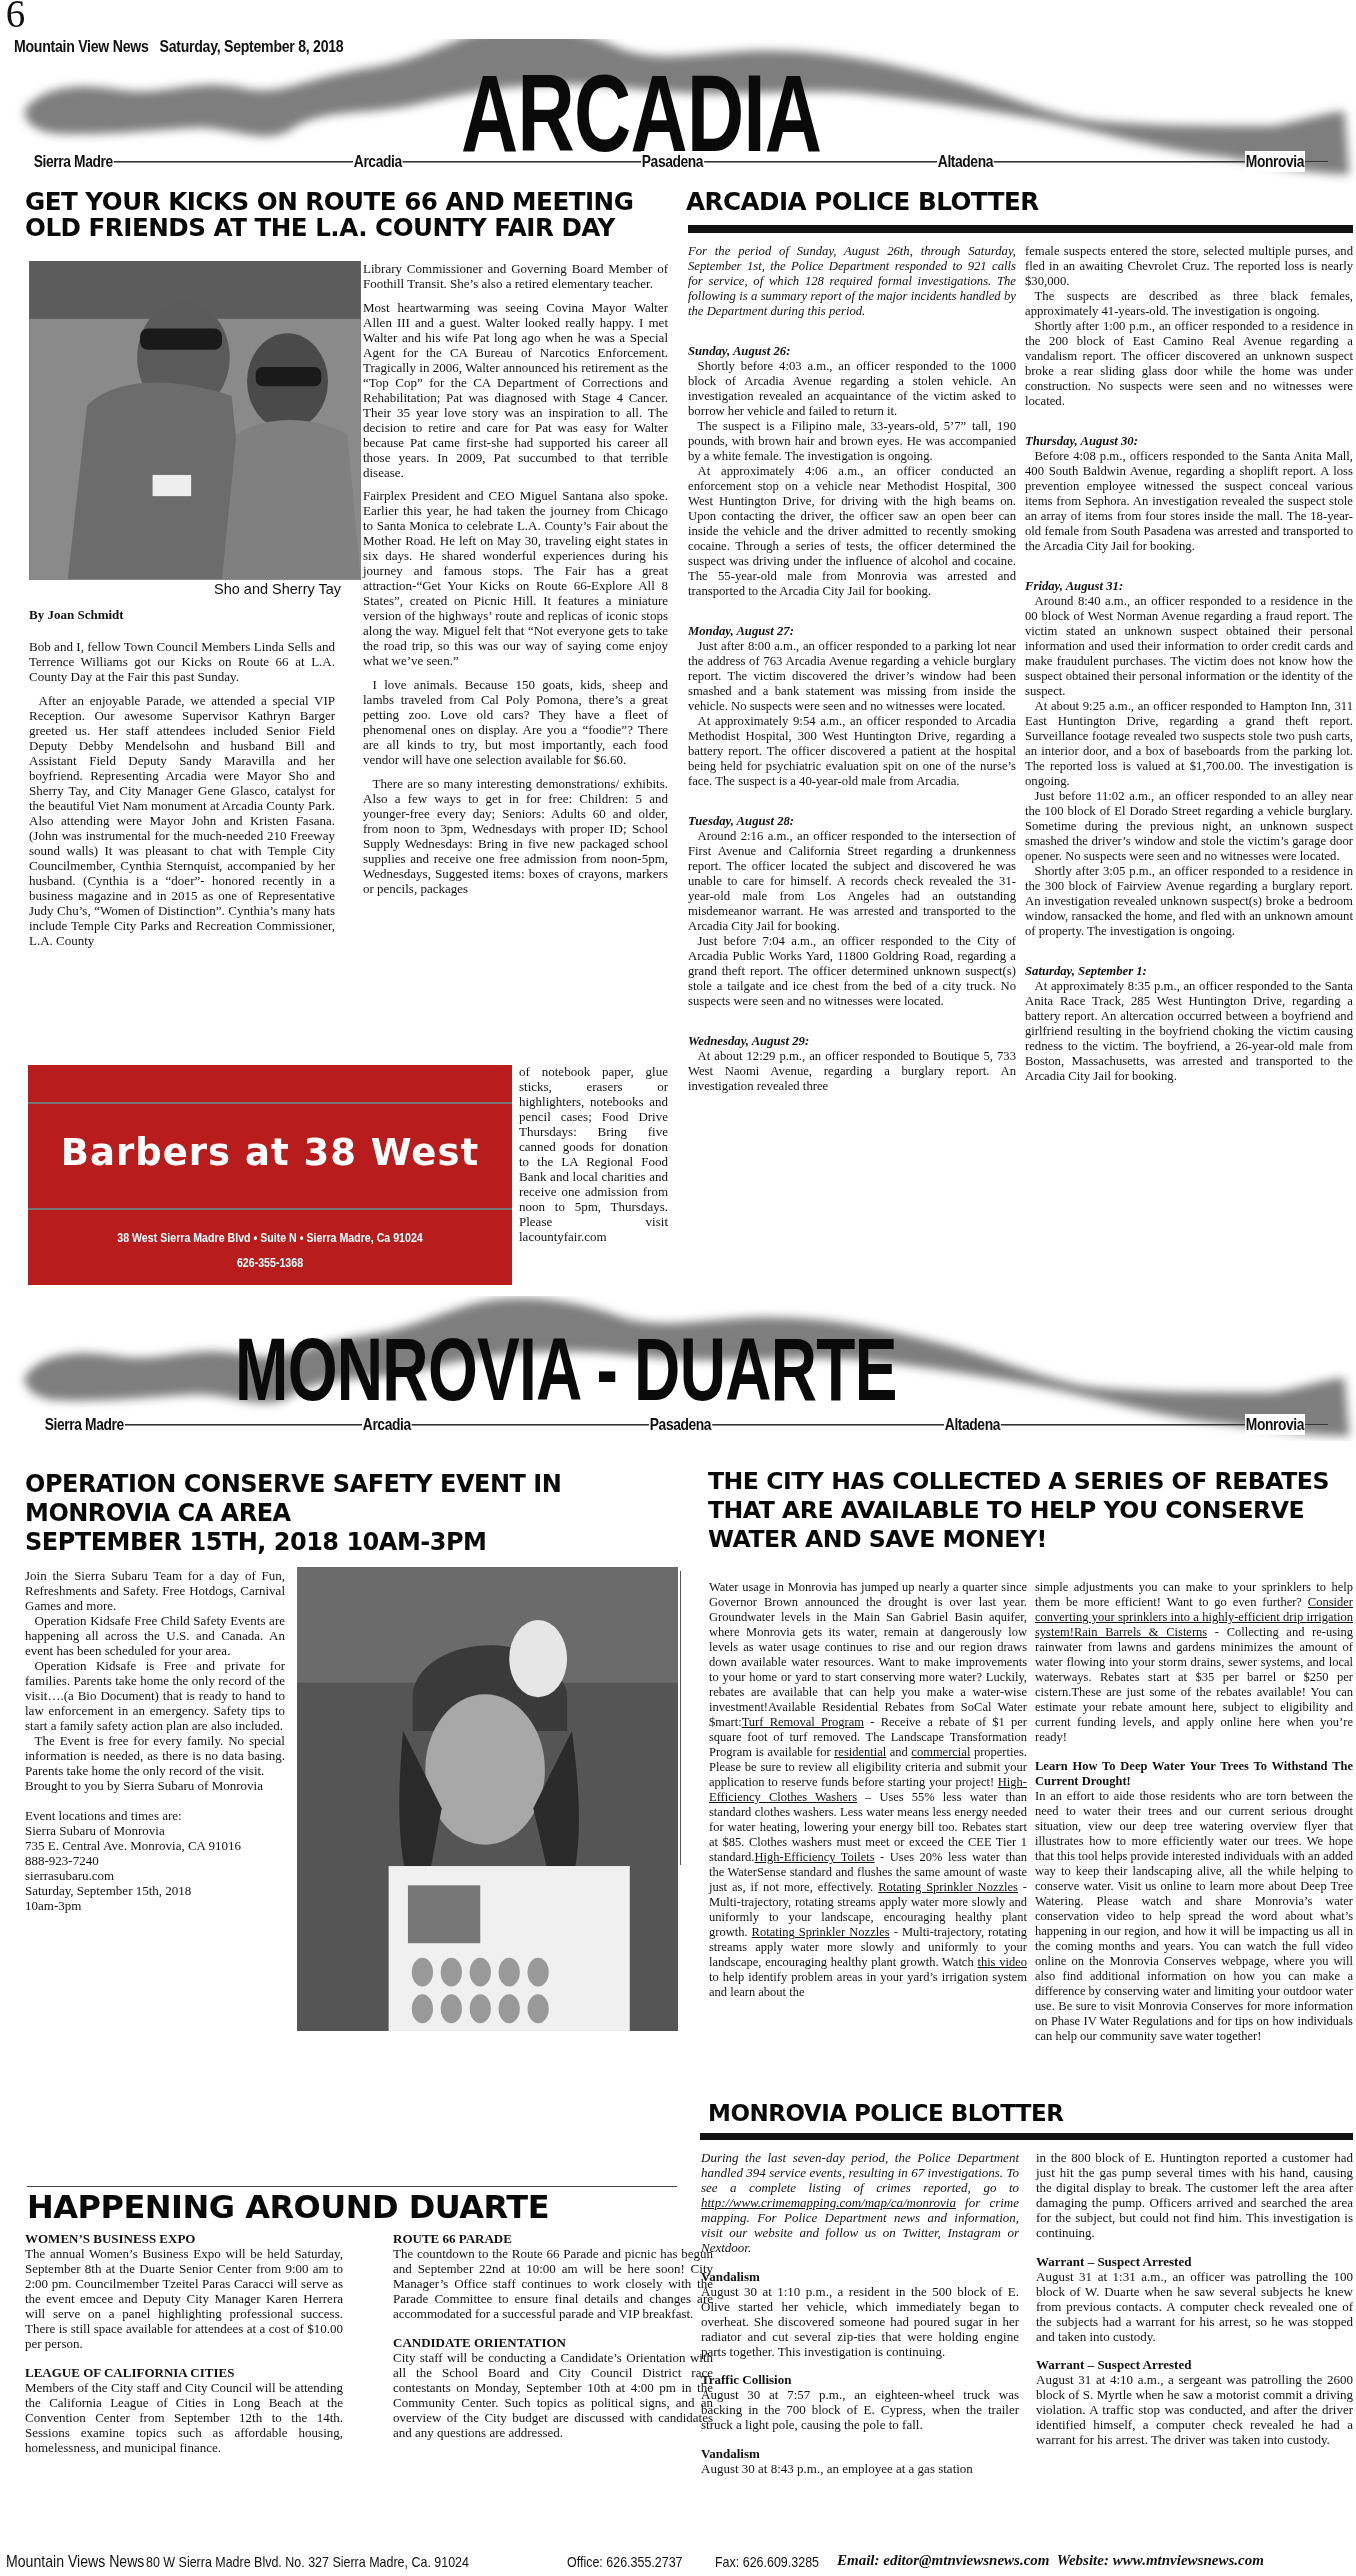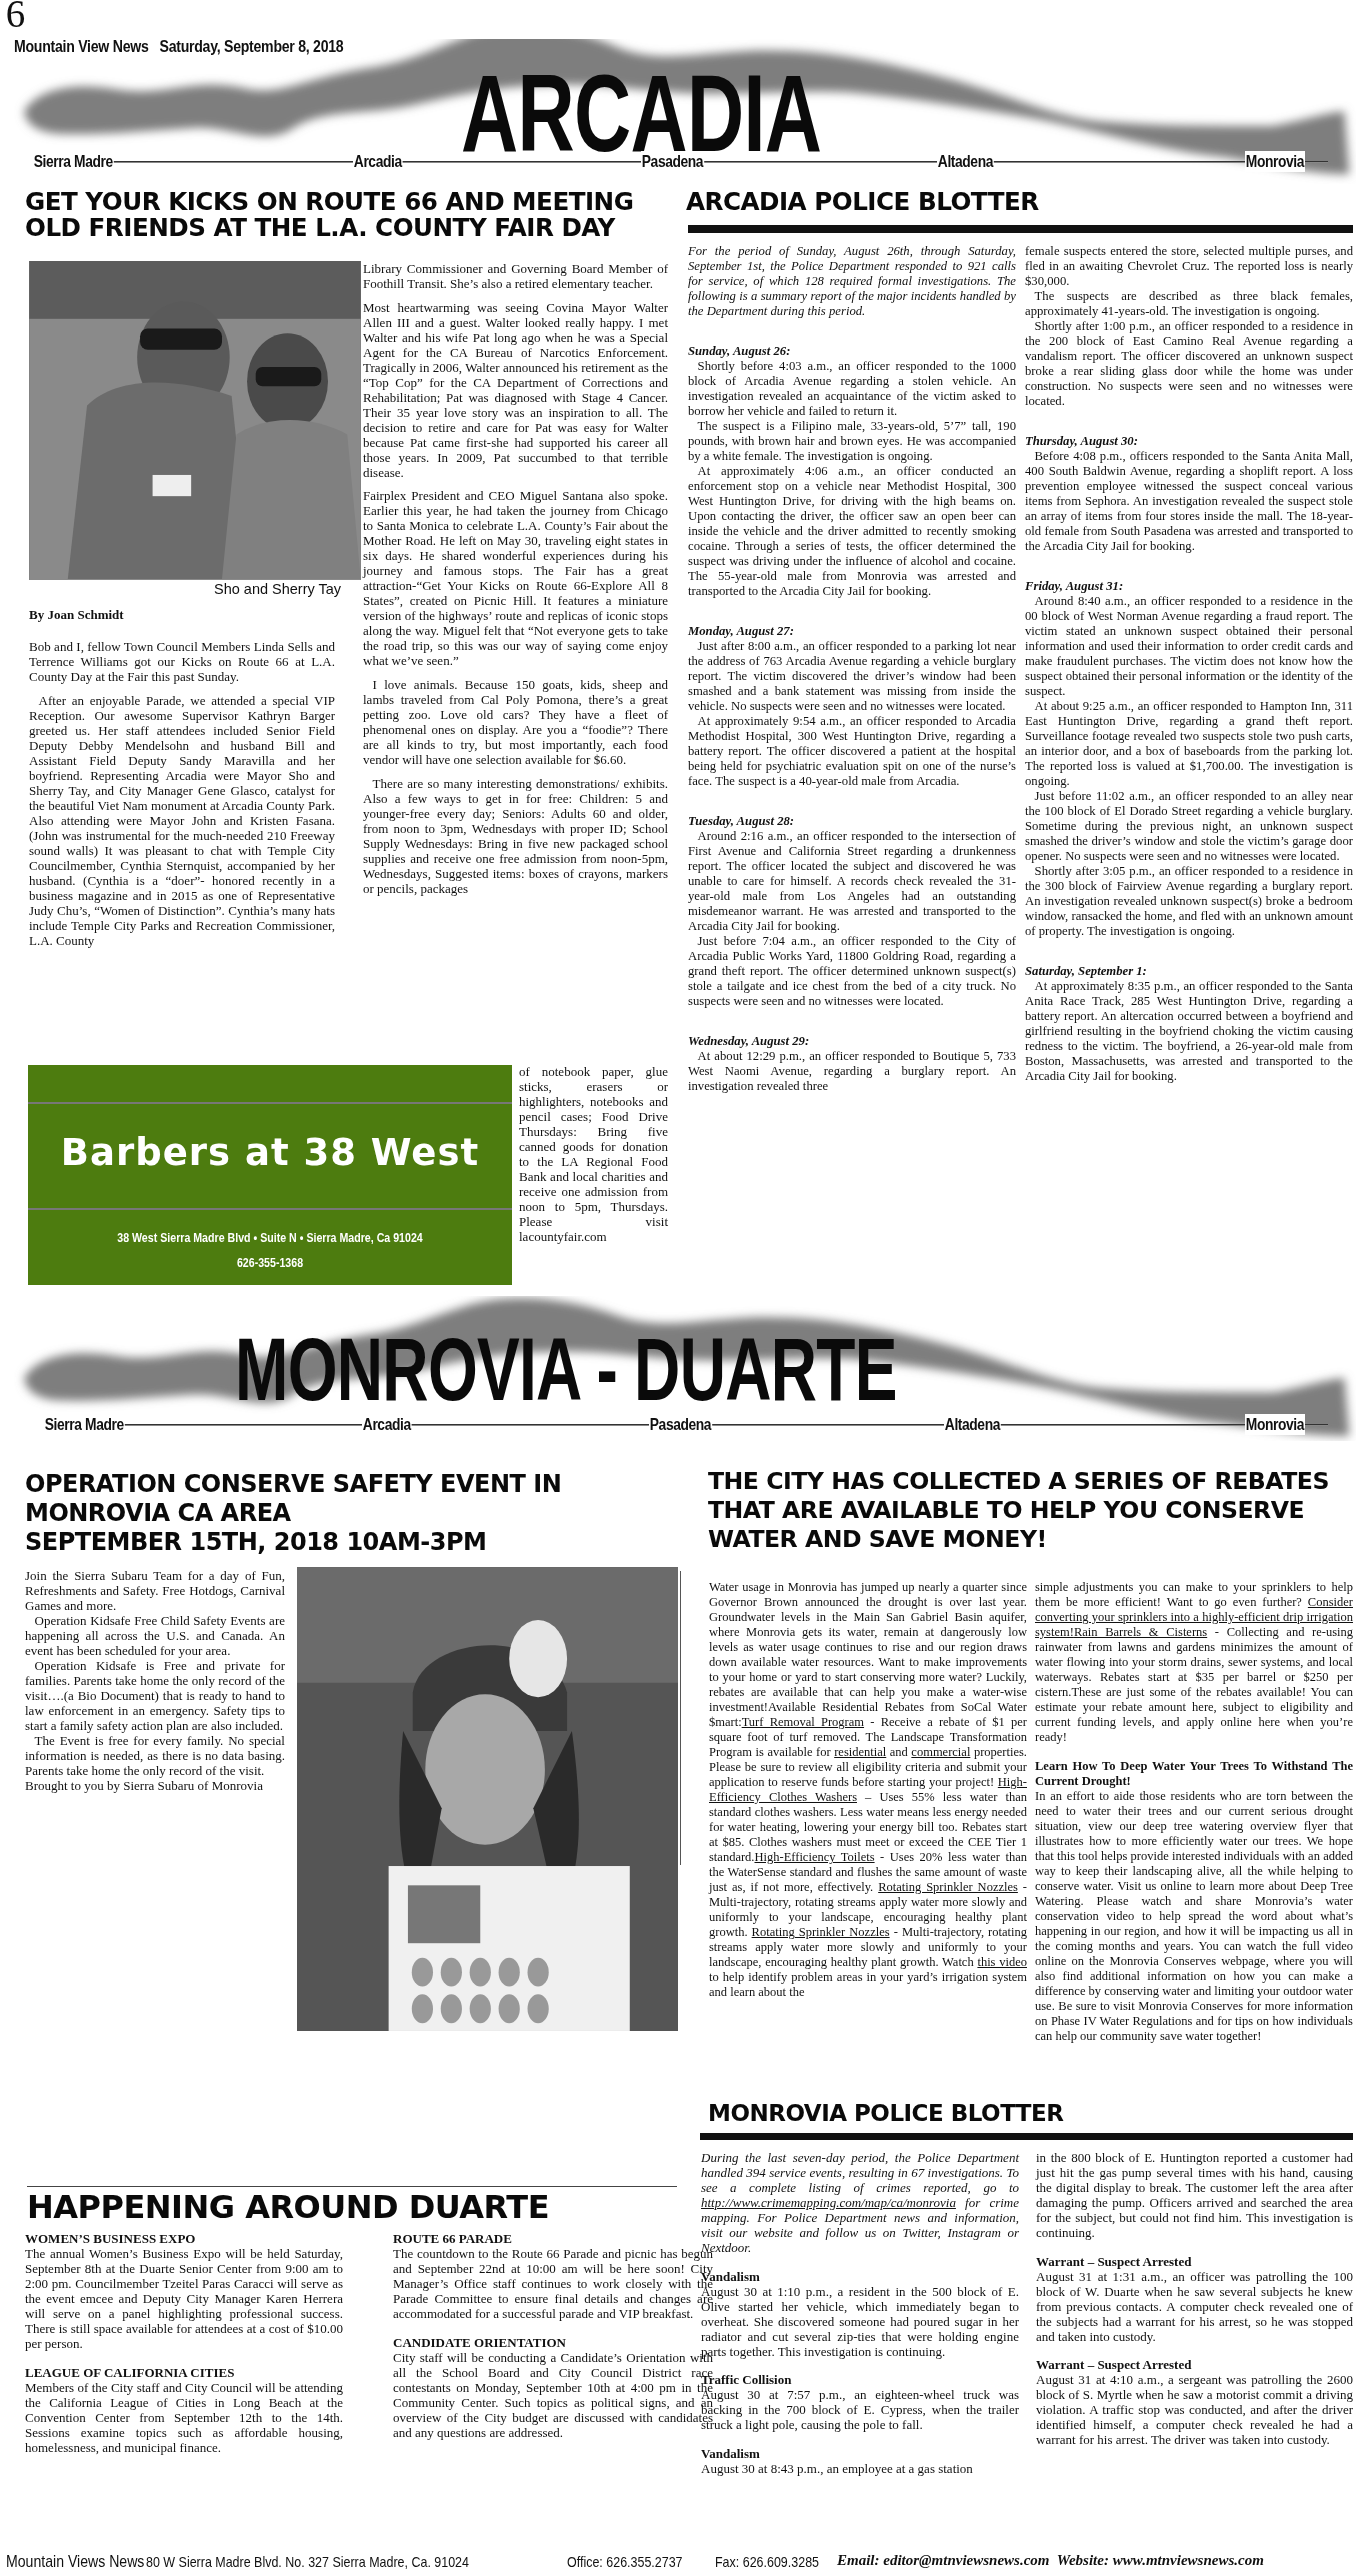--- a/index.html
+++ b/index.html
@@ -28,21 +28,21 @@
   .ital { font-style: italic; }
   .day { font-weight: bold; font-style: italic; margin-top: 25px; }
   .sub { font-weight: bold; margin-top: 13.5px; }
   u.link { text-decoration: underline; }
 
   .photo { background: #6e6e6e; overflow: hidden; }
   .caption { font-family: "Liberation Sans", sans-serif; font-size: 14.5px; }
   .thick-rule { height: 7.7px; background: #111; }
   .thin-rule { height: 1px; background: #444; }
 
-  .ad { background: #4d7c0f; color: #fff; overflow: hidden; }
+  .ad { background: #b91c1c; color: #fff; overflow: hidden; }
   .ad-stripe { position: absolute; left: 0; right: 0; height: 1.9px; background: #777; }
   .ad-title { position: absolute; left: 0; right: 0; text-align: center; font-family: "DejaVu Sans", sans-serif; font-weight: bold; font-size: 37px; letter-spacing: 1px; }
   .ad-sub { position: absolute; left: 0; right: 0; text-align: center; font-family: "Liberation Sans", sans-serif; font-weight: bold; font-size: 12.5px; transform: scaleX(0.85); }
 
   .footer { left: 0; top: 2552px; width: 1357px; height: 21px; white-space: nowrap; font-size: 14.5px; }
   .footer .f-sans { font-family: "Liberation Sans", sans-serif; transform: scaleX(0.86); transform-origin: left; display: inline-block; }
 </style>
 </head>
 <body>
 
@@ -177,20 +177,29 @@
   <div>MONROVIA CA AREA</div>
   <div>SEPTEMBER 15TH, 2018 10AM-3PM</div>
 </div>
 
 <div class="abs body-text" style="left:25px; top:1568px; width:260px; font-size:13px; line-height:15px;">
   <p>Join the Sierra Subaru Team for a day of Fun, Refreshments and Safety. Free Hotdogs, Carnival Games and more.</p>
   <p class="indent">Operation Kidsafe Free Child Safety Events are happening all across the U.S. and Canada.  An event has been scheduled for your area.</p>
   <p class="indent">Operation Kidsafe is Free and private for families.  Parents take home the only record of the visit….(a Bio Document) that is ready to hand to law enforcement in an emergency.  Safety tips to start a family safety action plan are also included.</p>
   <p class="indent">The Event is free for every family.  No special information is needed, as there is no data basing.  Parents take home the only record of the visit.</p>
   <p>Brought to you by Sierra Subaru of Monrovia</p>
+  <div style="margin-top:15.4px; text-align:left;">
+    <div>Event locations and times are:</div>
+    <div>Sierra Subaru of Monrovia</div>
+    <div>735 E. Central Ave. Monrovia, CA 91016</div>
+    <div>888-923-7240</div>
+    <div>sierrasubaru.com</div>
+    <div>Saturday, September 15th, 2018</div>
+    <div>10am-3pm</div>
+  </div>
 </div>
 
 <div class="abs photo" style="left:297px; top:1567px; width:381px; height:464px;">
   <svg width="381" height="464" viewBox="0 0 395 481">
     <rect width="395" height="481" fill="#555"></rect>
     <rect x="0" y="0" width="395" height="120" fill="#6b6b6b"></rect>
     <path d="M120,130 C130,70 260,60 280,130 L280,170 L120,170 Z" fill="#3a3a3a"></path>
     <ellipse cx="250" cy="95" rx="30" ry="40" fill="#e6e6e6"></ellipse>
     <ellipse cx="195" cy="210" rx="62" ry="78" fill="#a8a8a8"></ellipse>
     <path d="M110,170 C100,280 110,330 130,360 L150,250 Z" fill="#2a2a2a"></path>

